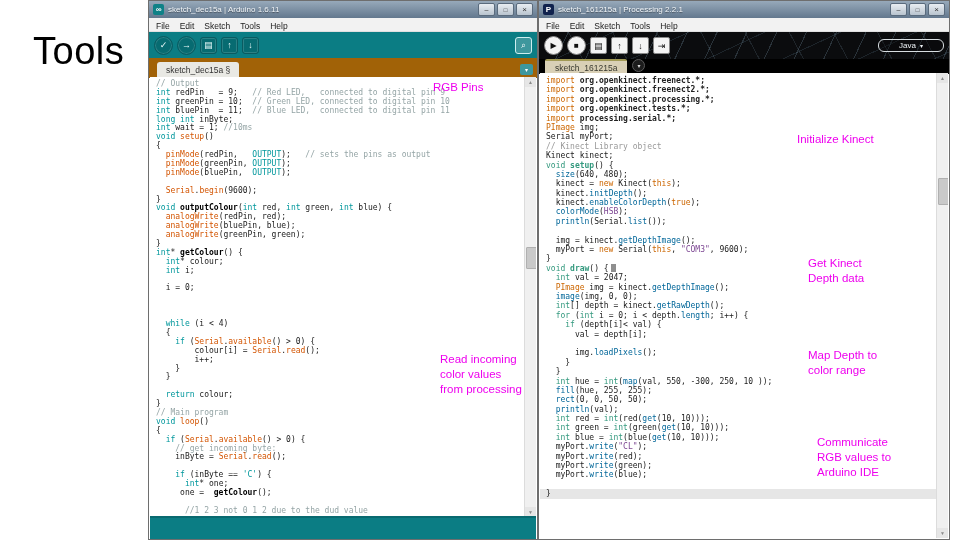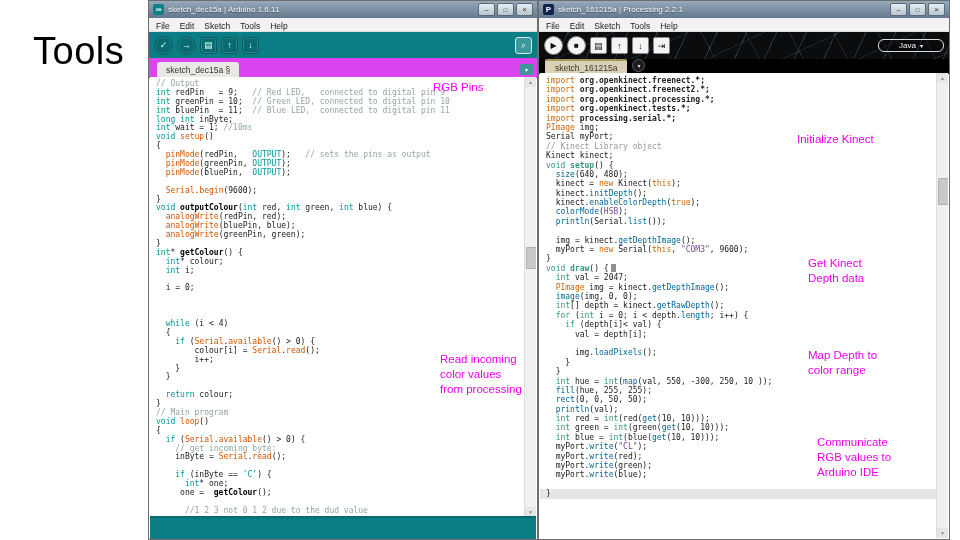--- a/index.html
+++ b/index.html
@@ -25,21 +25,21 @@
   
   .win.arduino{left:148px;width:390px;height:540px;}
   .ard-toolbar{height:26px;background:#0b7d84;display:flex;align-items:center;gap:4px;padding:0 5px;}
   .tb{display:flex;align-items:center;justify-content:center;color:#eafafa;background:#076b71;
       border:1px solid #0a5b61;box-shadow:inset 0 0 0 1px rgba(255,255,255,.15);}
   .tb.circle{width:17px;height:17px;border-radius:50%;font-size:9px;}
   .tb.square{width:15px;height:15px;border-radius:3px;font-size:9px;}
   .tb-spacer{flex:1;}
   .serial-btn{width:15px;height:15px;border-radius:3px;background:#3e979d;border:1px solid #cdeef0;
       color:#fff;font-size:9px;display:flex;align-items:center;justify-content:center;}
-  .ard-tabbar{height:20px;background:#d946ef;display:flex;align-items:flex-end;position:relative;}
+  .ard-tabbar{height:20px;background:#a16207;display:flex;align-items:flex-end;position:relative;}
   .ard-tab{margin-left:8px;height:16px;background:#e9e9e4;border-radius:3px 3px 0 0;
            padding:0 9px;font-size:8.5px;color:#333;display:flex;align-items:center;}
   .ard-tabdd{position:absolute;right:4px;bottom:3px;width:13px;height:11px;background:#3e979d;
            border-radius:2px;color:#fff;font-size:6px;display:flex;align-items:center;justify-content:center;}
   .ard-tabdd::before{content:"▾";}
   .editor{position:absolute;left:1px;right:1px;background:#fff;overflow:hidden;}
   .ard-editor{top:76px;bottom:22px;}
   .codepre{margin:0;padding:3px 0 0 6px;font-family:"DejaVu Sans Mono",monospace;font-size:8px;color:#1a1a1a;}
   .ard-editor .cl{height:8.9px;line-height:8.9px;white-space:pre;}
   .statusbar{position:absolute;left:1px;right:1px;bottom:0;height:21px;background:#0b7d84;border-top:2px solid #096a70;}

